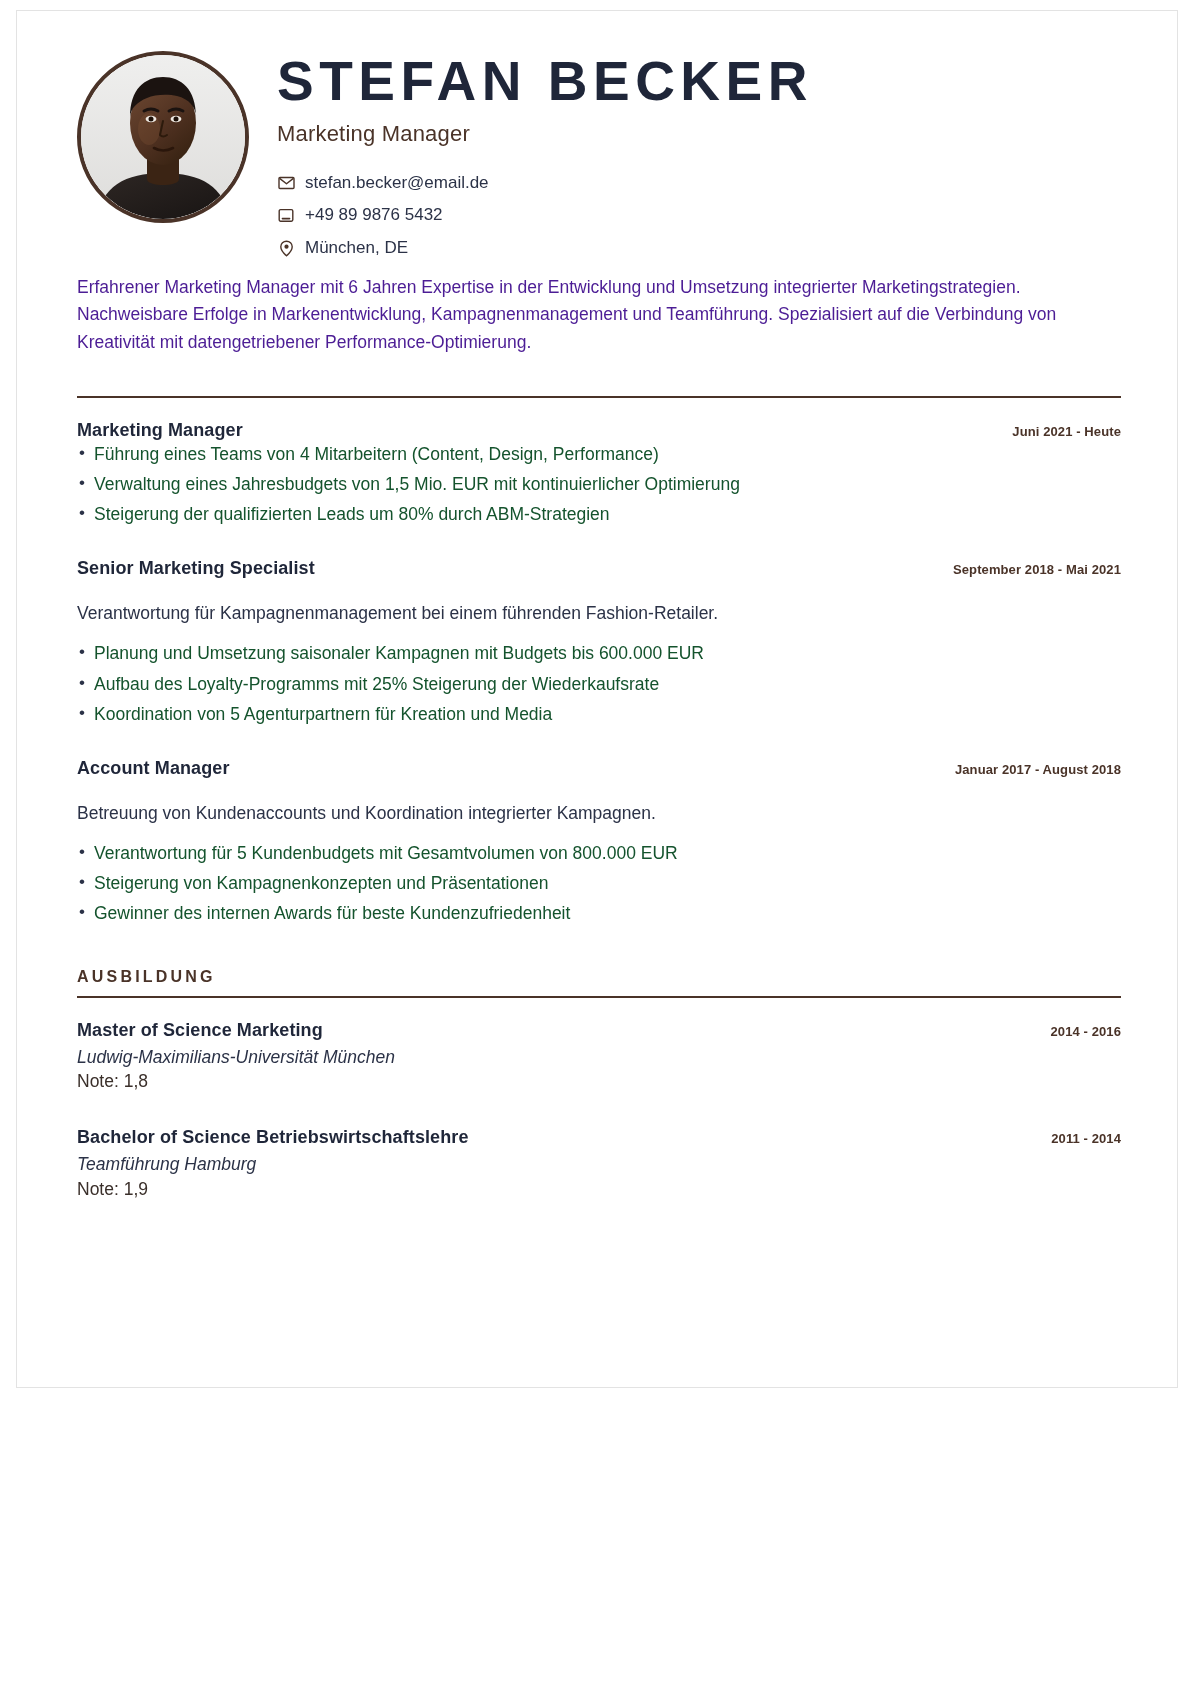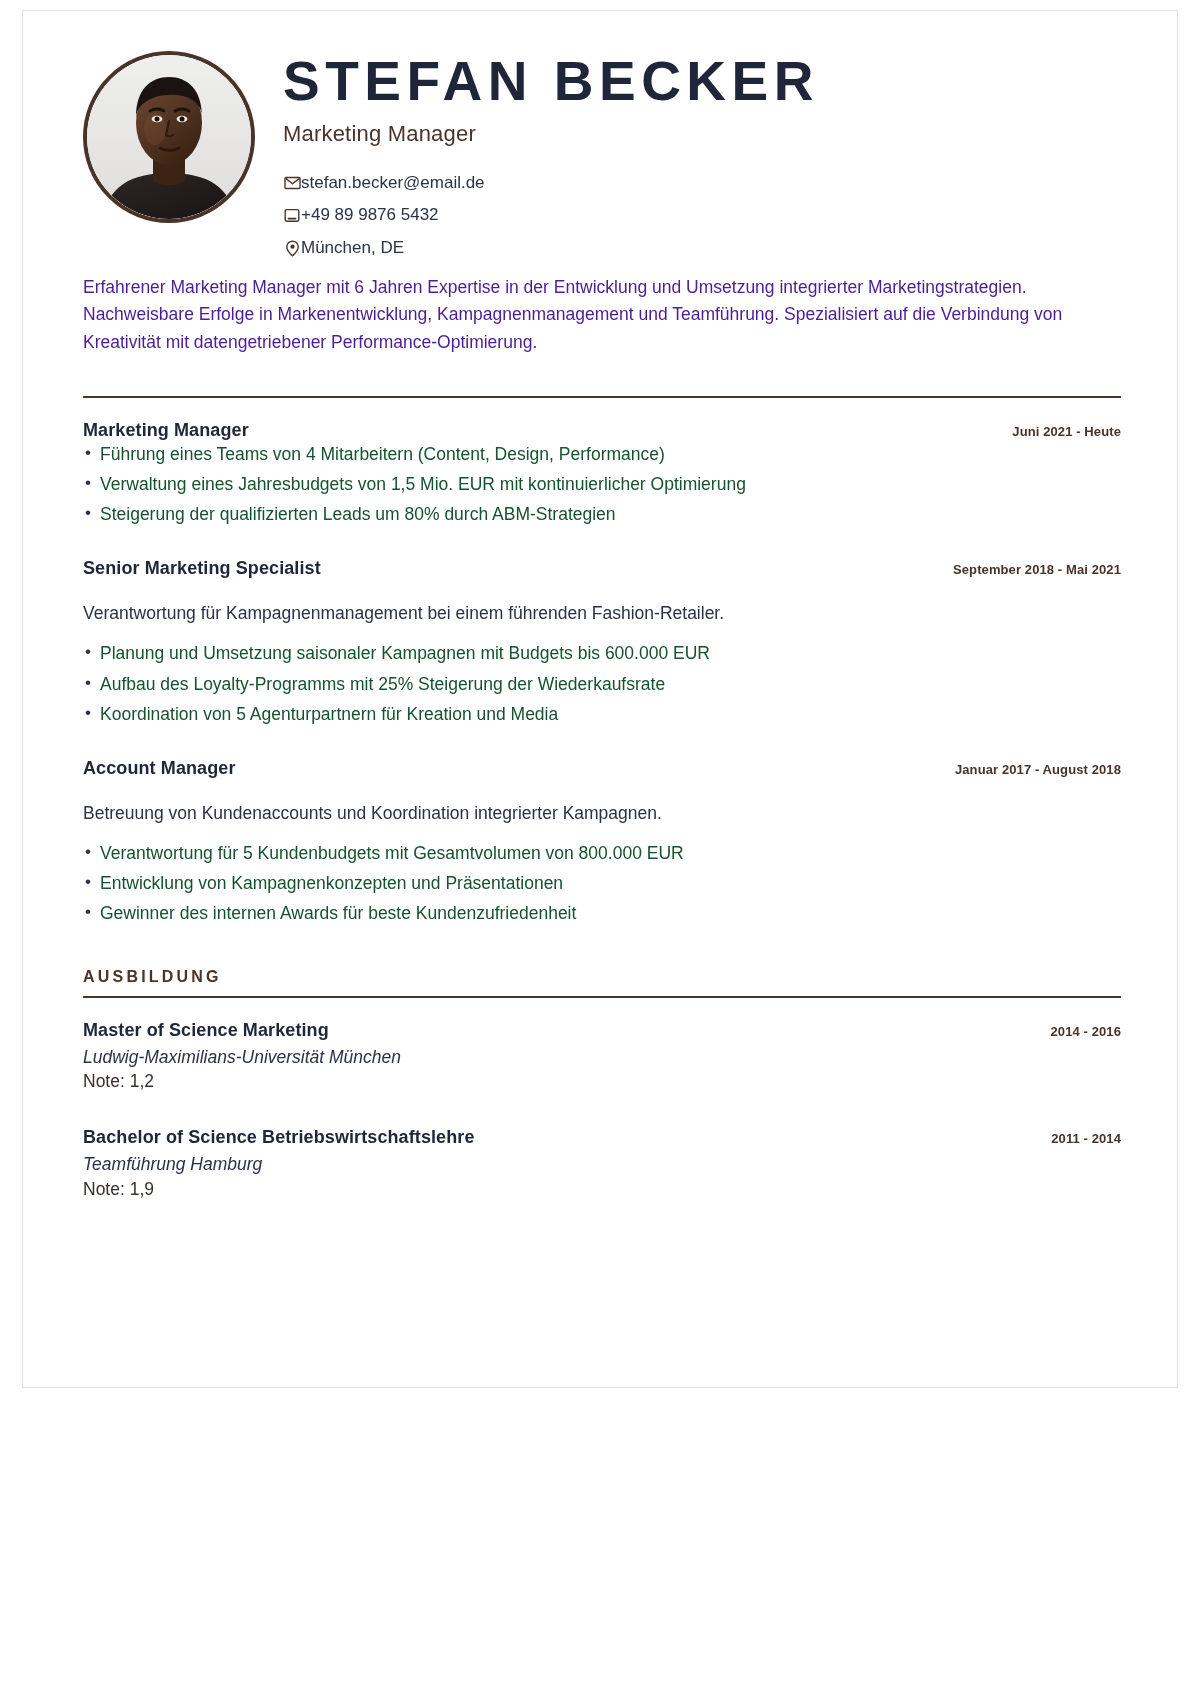--- a/index.html
+++ b/index.html
@@ -11,21 +11,21 @@
   body {
     font-family: "Liberation Sans", "DejaVu Sans", sans-serif;
     -webkit-font-smoothing: antialiased;
   }
   .page {
     position: relative;
     width: 1190px;
     height: 1400px;
     background: #ffffff;
     box-sizing: border-box;
-    padding: 10px 12px 12px 22px;
+    padding: 10px 12px 12px 16px;
   }
   .sheet {
     position: relative;
     width: 100%;
     height: 100%;
     box-sizing: border-box;
     border: 1px solid #e3e3e3;
     background: #ffffff;
     padding: 36px 56px 40px 60px;
   }
@@ -79,20 +79,21 @@
     letter-spacing: 0.2px;
   }
   .contact-list {
     margin: 0;
     padding: 0;
     list-style: none;
   }
   .contact-item {
     display: flex;
     align-items: center;
+    gap: 10px;
     font-size: 17px;
     color: #2b3247;
     margin-bottom: 12px;
     line-height: 1.2;
   }
   .contact-item .ico {
     flex: 0 0 auto;
     width: 18px;
     height: 18px;
     display: inline-flex;
@@ -314,37 +315,37 @@
       </div>
 
       <div class="entry">
         <div class="entry-head">
           <div class="entry-title">Account Manager</div>
           <div class="entry-date">Januar 2017 - August 2018</div>
         </div>
         <div class="entry-desc">Betreuung von Kundenaccounts und Koordination integrierter Kampagnen.</div>
         <ul class="bullets">
           <li>Verantwortung für 5 Kundenbudgets mit Gesamtvolumen von 800.000 EUR</li>
-          <li>Entwicklung von Kampagnenkonzepten und Präsentationen</li>
+          <li>Steigerung von Kampagnenkonzepten und Präsentationen</li>
           <li>Gewinner des internen Awards für beste Kundenzufriedenheit</li>
         </ul>
       </div>
     </div>
 
     <div class="section">
       <div class="section-title">AUSBILDUNG</div>
       <div class="rule"></div>
 
       <div class="edu-entry">
         <div class="entry-head">
           <div class="entry-title">Master of Science Marketing</div>
           <div class="entry-date">2014 - 2016</div>
         </div>
         <div class="edu-inst">Ludwig-Maximilians-Universität München</div>
-        <div class="edu-grade">Note: 1,2</div>
+        <div class="edu-grade">Note: 1,8</div>
       </div>
 
       <div class="edu-entry">
         <div class="entry-head">
           <div class="entry-title">Bachelor of Science Betriebswirtschaftslehre</div>
           <div class="entry-date">2011 - 2014</div>
         </div>
         <div class="edu-inst">Teamführung Hamburg</div>
         <div class="edu-grade">Note: 1,9</div>
       </div>

